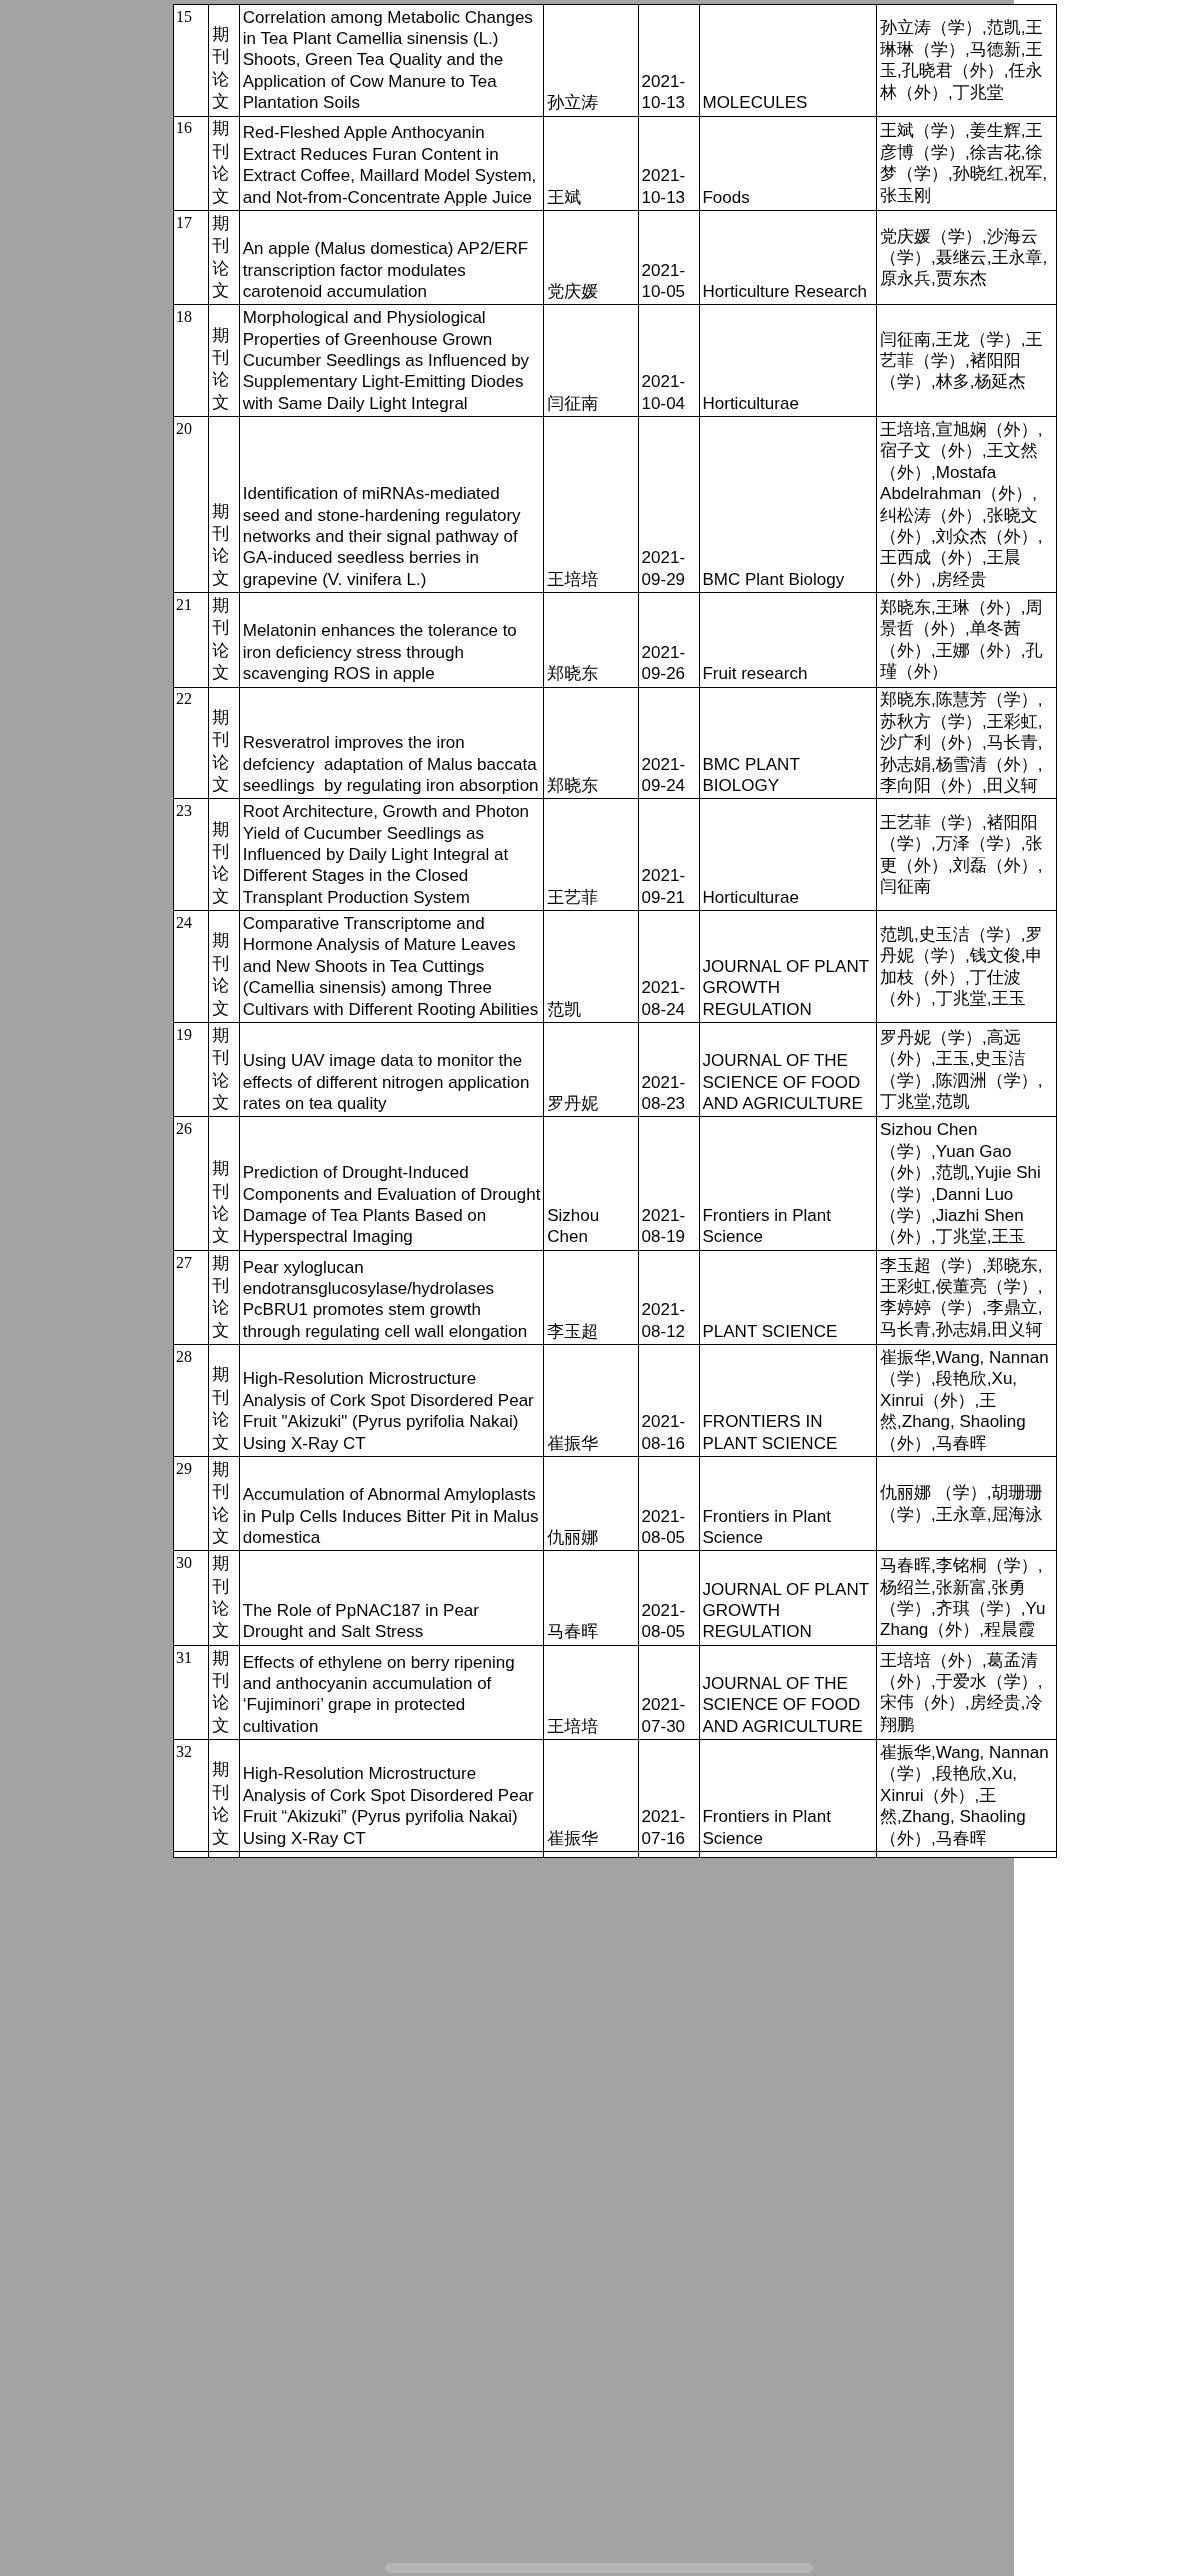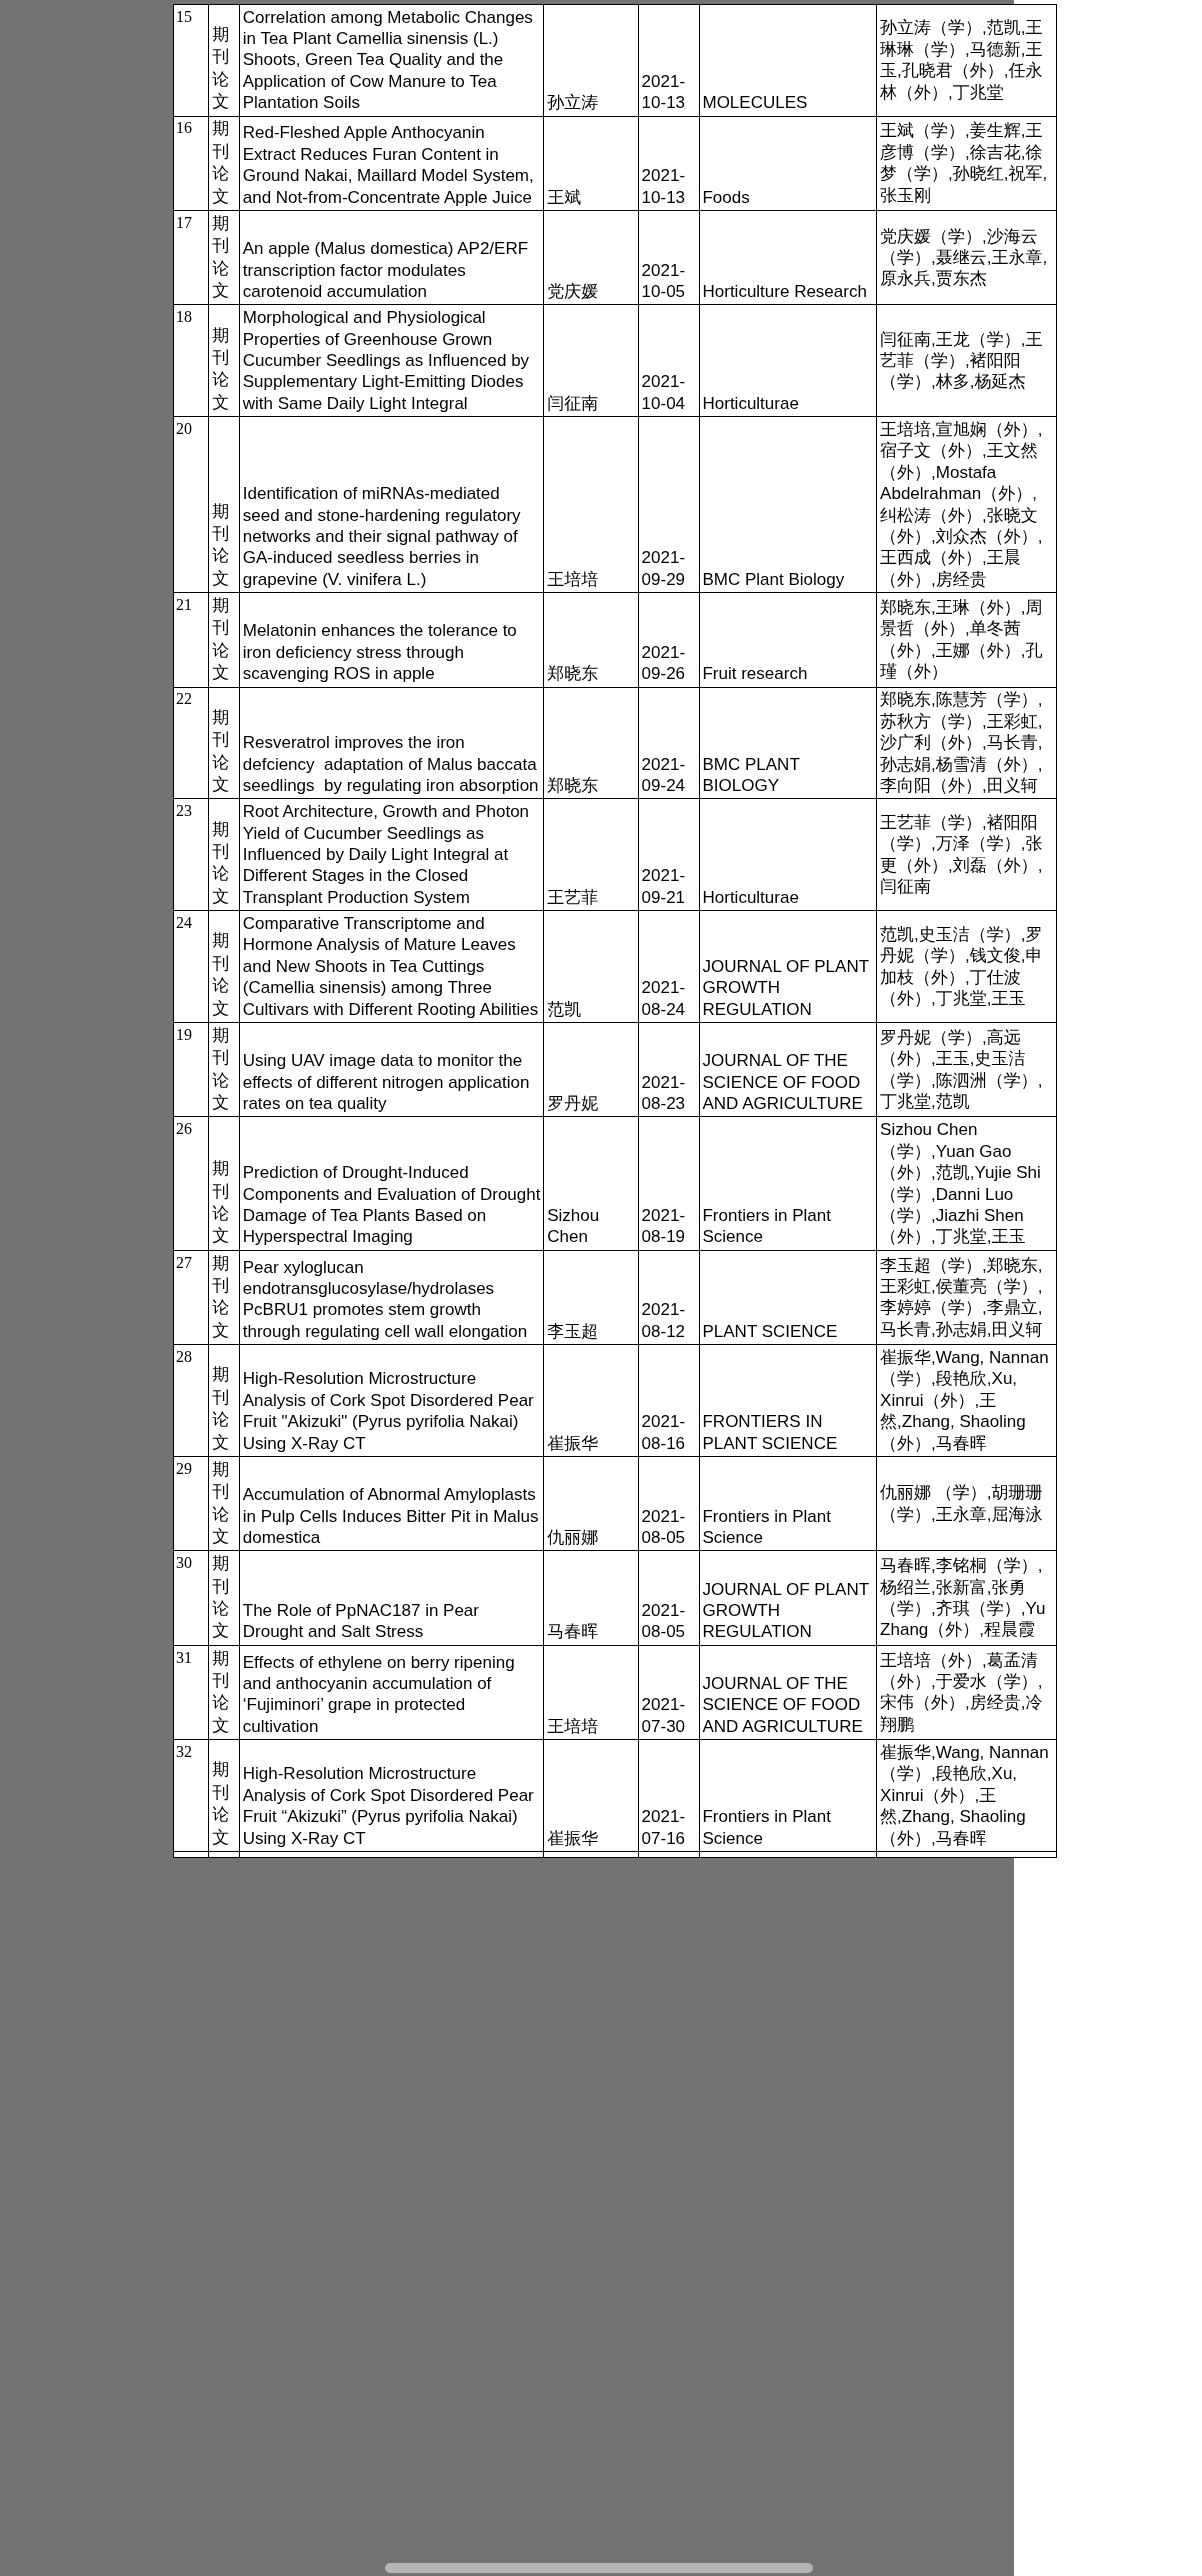--- a/index.html
+++ b/index.html
@@ -2,21 +2,21 @@
 <html style="font-size:15px"><head>
 <meta charset="utf-8">
 <style>
   html,body { margin:0; padding:0; }
   body {
     width:1202px; height:2576px;
     background:#ffffff;
     overflow:hidden;
     font-family:"Liberation Sans", sans-serif;
   }
-  .page { position:relative; width:1014px; height:2576px; background:#737373; }
+  .page { position:relative; width:1014px; height:2576px; background:#a3a3a3; }
 
   table.pub-table {
     position:absolute; left:173px; top:3.7px;
     border-collapse:collapse; table-layout:fixed;
     width:884px;
     background:#ffffff;
   }
   td {
     border:1.9px solid #000000;
     padding:1.9px 2.8px;
@@ -65,21 +65,21 @@
     <td class="c-type">期刊论文</td>
     <td class="c-title">Correlation among Metabolic Changes in Tea Plant Camellia sinensis (L.) Shoots, Green Tea Quality and the Application of Cow Manure to Tea Plantation Soils</td>
     <td class="c-author">孙立涛</td>
     <td class="c-date">2021-10-13</td>
     <td class="c-journal">MOLECULES</td>
     <td class="c-authors">孙立涛（学）,范凯,王琳琳（学）,马德新,王玉,孔晓君（外）,任永林（外）,丁兆堂</td>
   </tr>
         <tr>
     <td class="c-no">16</td>
     <td class="c-type">期刊论文</td>
-    <td class="c-title">Red-Fleshed Apple Anthocyanin Extract Reduces Furan Content in Ground Nakai, Maillard Model System, and Not-from-Concentrate Apple Juice</td>
+    <td class="c-title">Red-Fleshed Apple Anthocyanin Extract Reduces Furan Content in Extract Coffee, Maillard Model System, and Not-from-Concentrate Apple Juice</td>
     <td class="c-author">王斌</td>
     <td class="c-date">2021-10-13</td>
     <td class="c-journal">Foods</td>
     <td class="c-authors">王斌（学）,姜生辉,王彦博（学）,徐吉花,徐梦（学）,孙晓红,祝军,张玉刚</td>
   </tr>
         <tr>
     <td class="c-no">17</td>
     <td class="c-type">期刊论文</td>
     <td class="c-title">An apple (Malus domestica) AP2/ERF transcription factor modulates carotenoid accumulation</td>
     <td class="c-author">党庆媛</td>

